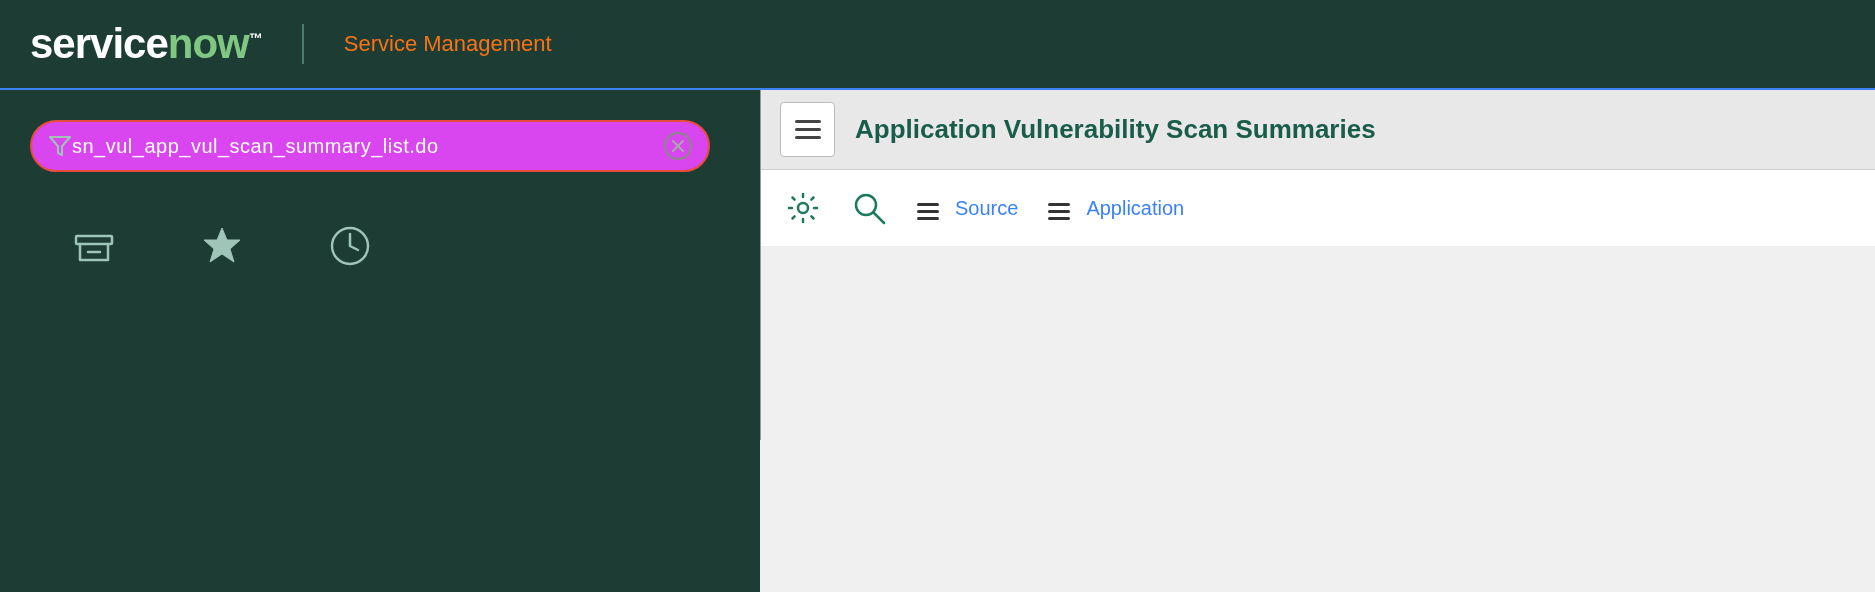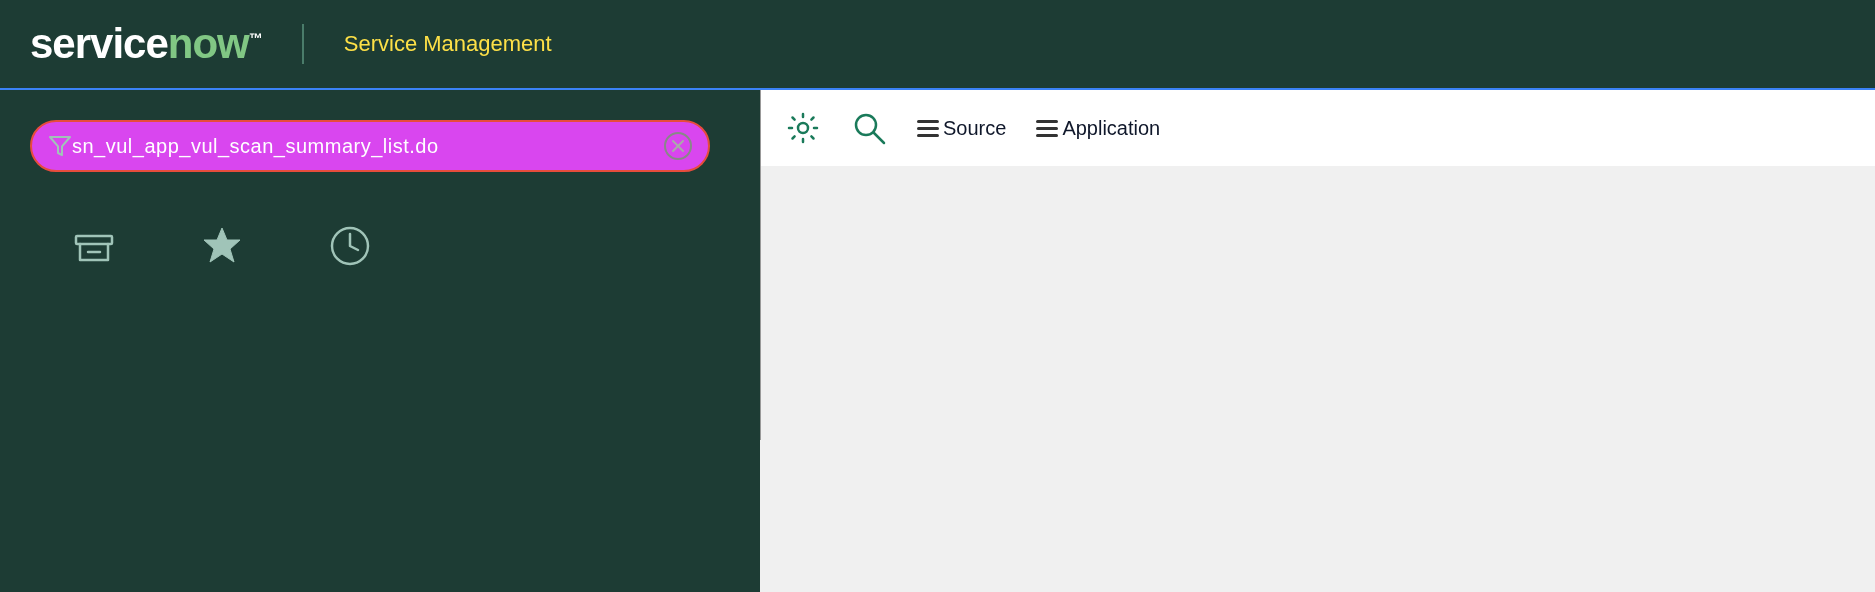--- a/index.html
+++ b/index.html
@@ -47,21 +47,21 @@
 
     .header-divider {
       width: 2px;
       height: 40px;
       background: #4a7c6a;
       margin: 0 20px;
     }
 
     .header-title {
       font-size: 22px;
-      color: #fde047;
+      color: #f97316;
       font-weight: 400;
     }
 
     
     .main {
       display: flex;
       height: 502px;
     }
 
     
@@ -200,23 +200,23 @@
 
     .toolbar-link {
       color: #1a7a5a;
       font-size: 22px;
       text-decoration: underline;
       cursor: pointer;
     }
 
     .toolbar-col-header {
       display: flex;
-      align-items: center;
-      gap: 4px;
-      color: #0f172a;
+      align-items: flex-end;
+      gap: 16px;
+      color: #3b82f6;
       font-size: 20px;
       cursor: pointer;
     }
 
     .toolbar-col-header .lines-icon {
       display: flex;
       flex-direction: column;
       gap: 4px;
     }
 
@@ -296,20 +296,28 @@
           <polyline points="24,12 24,24 32,28"></polyline>
         </svg>
       </div>
     </div>
   </div>
 
   <div class="separator"></div>
 
   <div class="content-panel">
 
+    <div class="content-header">
+      <button class="hamburger-btn">
+        <div class="hamburger-line"></div>
+        <div class="hamburger-line"></div>
+        <div class="hamburger-line"></div>
+      </button>
+      <h1 class="content-header-title">Application Vulnerability Scan Summaries</h1>
+    </div>
 
     <div class="toolbar">
 
 
       <div class="toolbar-row">
 
         <span class="toolbar-icon icon-svg">
           <svg width="36" height="36" viewBox="0 0 36 36" fill="none" stroke="#1a7a5a" stroke-width="2.5" stroke-linecap="round" stroke-linejoin="round">
             <circle cx="18" cy="18" r="5"></circle>
             <path d="M18 4v3M18 29v3M4 18h3M29 18h3M7.5 7.5l2.1 2.1M26.4 26.4l2.1 2.1M7.5 28.5l2.1-2.1M26.4 9.6l2.1-2.1"></path>

